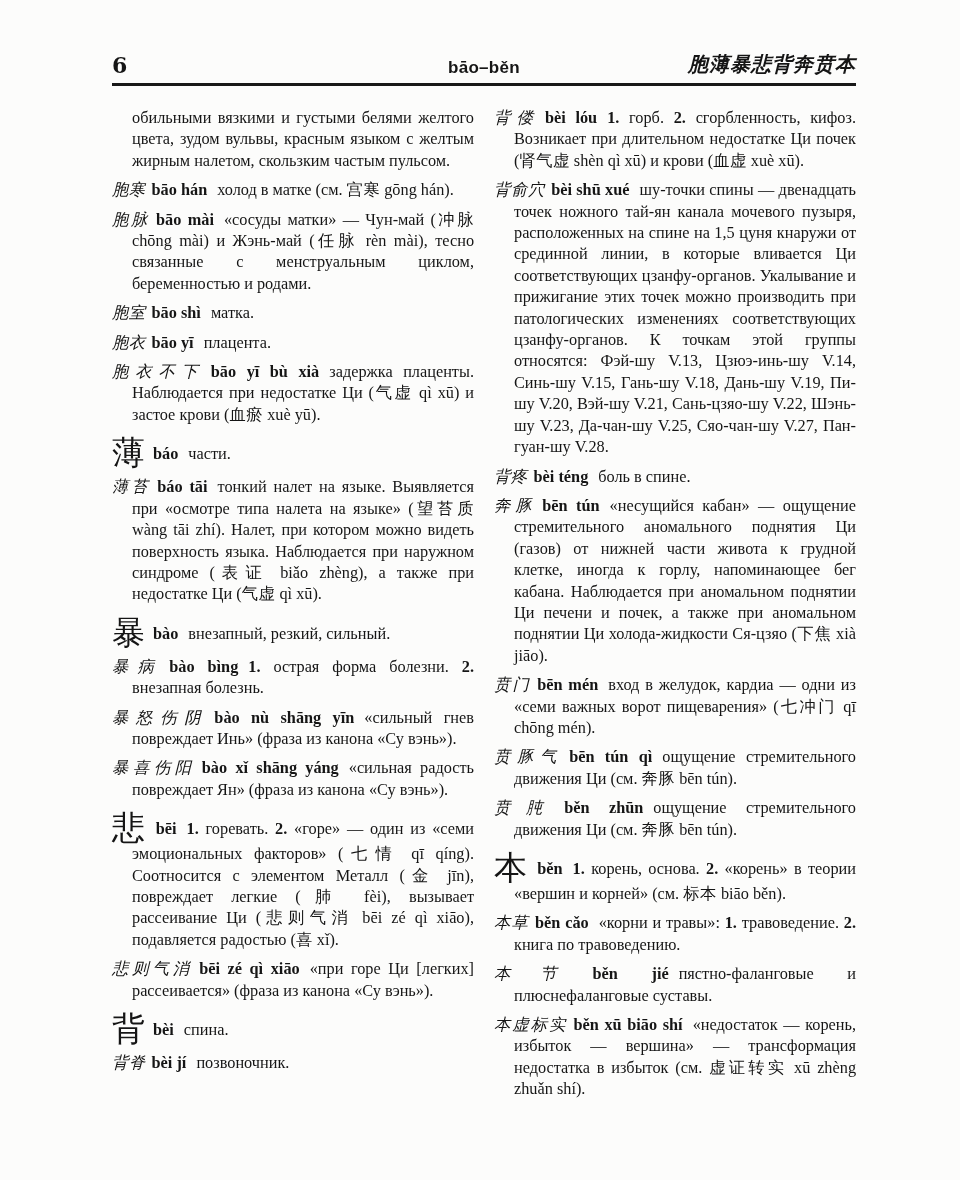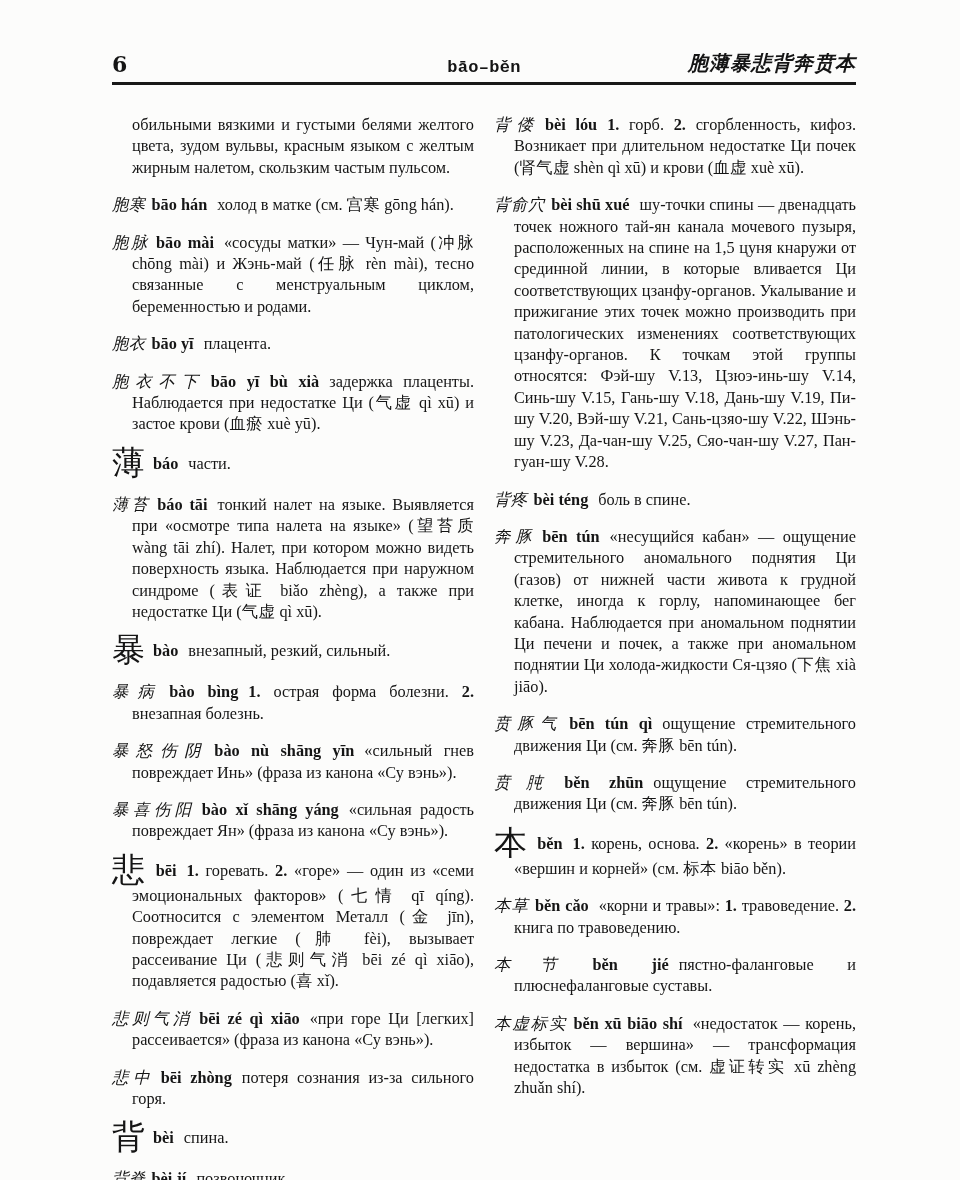--- a/index.html
+++ b/index.html
@@ -23,21 +23,21 @@
     border-bottom: 3px solid #181818;
   }
   .pageno {
     font-size: 22px; font-weight: bold;
     justify-self: start;
     font-family: "DejaVu Serif", serif;
   }
   .guide {
     font-size: 17px; font-weight: bold;
     justify-self: center; letter-spacing: 0.3px;
-    font-family: Liberation Mono, monospace;
+    font-family: Liberation Sans, sans-serif;
     font-stretch: condensed;
     margin-top: 32px;
   }
   .gchars {
     font-size: 20px; font-weight: bold;
     justify-self: end;
     letter-spacing: 1px;
     font-style: italic;
   }
   .cols {
@@ -45,21 +45,21 @@
     gap: 20px;
     margin-top: 13px;
   }
   .col { width: 362px; }
   .entry {
     font-size: 16.3px;
     line-height: 21.4px;
     text-align: justify;
     padding-left: 20px;
     text-indent: -20px;
-    margin: 16px 0 1px 0;
+    margin: 8px 0 1px 0;
   }
   .entry.cont { text-indent: 0; }
   .entry.section { margin-top: 13px; margin-bottom: 3px; }
   .seg-hw { margin-right: 6px; letter-spacing: 0.5px; font-style: italic; }
   .seg-p  { font-weight: bold; margin-right: 10px; }
   .seg-b  { font-weight: bold; }
   .seg-c  { letter-spacing: 0.5px; }
   .seg-big {
     font-size: 33px;
     line-height: 30px;
@@ -74,39 +74,40 @@
   <div class="header">
     <span class="pageno">6</span>
     <span class="guide">bāo–běn</span>
     <span class="gchars">胞薄暴悲背奔贲本</span>
   </div>
   <div class="cols">
     <div class="col" id="col-left">
         <div class="entry cont"><span class="seg-t">обильными вязкими и густыми белями желтого цвета, зудом вульвы, красным языком с желтым жирным налетом, скользким частым пульсом.</span></div>
         <div class="entry entry"><span class="seg-hw">胞寒</span><span class="seg-p">bāo hán</span><span class="seg-t">холод в матке (см. </span><span class="seg-c">宫寒</span><span class="seg-t"> gōng hán).</span></div>
         <div class="entry entry"><span class="seg-hw">胞脉</span><span class="seg-p">bāo mài</span><span class="seg-t">«сосуды матки» — Чун-май (</span><span class="seg-c">冲脉</span><span class="seg-t"> chōng mài) и Жэнь-май (</span><span class="seg-c">任脉</span><span class="seg-t"> rèn mài), тесно связанные с менструальным циклом, беременностью и родами.</span></div>
+        <div class="entry entry"><span class="seg-hw">胞室</span><span class="seg-p">bāo shì</span><span class="seg-t">матка.</span></div>
         <div class="entry entry"><span class="seg-hw">胞衣</span><span class="seg-p">bāo yī</span><span class="seg-t">плацента.</span></div>
         <div class="entry entry"><span class="seg-hw">胞衣不下</span><span class="seg-p">bāo yī bù xià</span><span class="seg-t">задержка плаценты. Наблюдается при недостатке Ци (</span><span class="seg-c">气虚</span><span class="seg-t"> qì xū) и застое крови (</span><span class="seg-c">血瘀</span><span class="seg-t"> xuè yū).</span></div>
         <div class="entry section"><span class="seg-big">薄</span><span class="seg-p">báo</span><span class="seg-t">части.</span></div>
         <div class="entry entry"><span class="seg-hw">薄苔</span><span class="seg-p">báo tāi</span><span class="seg-t">тонкий налет на языке. Выявляется при «осмотре типа налета на языке» (</span><span class="seg-c">望苔质</span><span class="seg-t"> wàng tāi zhí). Налет, при котором можно видеть поверхность языка. Наблюдается при наружном синдроме (</span><span class="seg-c">表证</span><span class="seg-t"> biǎo zhèng), а также при недостатке Ци (</span><span class="seg-c">气虚</span><span class="seg-t"> qì xū).</span></div>
         <div class="entry section"><span class="seg-big">暴</span><span class="seg-p">bào</span><span class="seg-t">внезапный, резкий, сильный.</span></div>
         <div class="entry entry"><span class="seg-hw">暴病</span><span class="seg-p">bào bìng</span><span class="seg-b">1.</span><span class="seg-t"> острая форма болезни. </span><span class="seg-b">2.</span><span class="seg-t"> внезапная болезнь.</span></div>
         <div class="entry entry"><span class="seg-hw">暴怒伤阴</span><span class="seg-p">bào nù shāng yīn</span><span class="seg-t">«сильный гнев повреждает Инь» (фраза из канона «Су вэнь»).</span></div>
         <div class="entry entry"><span class="seg-hw">暴喜伤阳</span><span class="seg-p">bào xǐ shāng yáng</span><span class="seg-t">«сильная радость повреждает Ян» (фраза из канона «Су вэнь»).</span></div>
         <div class="entry section"><span class="seg-big">悲</span><span class="seg-p">bēi</span><span class="seg-b">1.</span><span class="seg-t"> горевать. </span><span class="seg-b">2.</span><span class="seg-t"> «горе» — один из «семи эмоциональных факторов» (</span><span class="seg-c">七情</span><span class="seg-t"> qī qíng). Соотносится с элементом Металл (</span><span class="seg-c">金</span><span class="seg-t"> jīn), повреждает легкие (</span><span class="seg-c">肺</span><span class="seg-t"> fèi), вызывает рассеивание Ци (</span><span class="seg-c">悲则气消</span><span class="seg-t"> bēi zé qì xiāo), подавляется радостью (</span><span class="seg-c">喜</span><span class="seg-t"> xǐ).</span></div>
         <div class="entry entry"><span class="seg-hw">悲则气消</span><span class="seg-p">bēi zé qì xiāo</span><span class="seg-t">«при горе Ци [легких] рассеивается» (фраза из канона «Су вэнь»).</span></div>
-        <div class="entry entry"><span class="seg-hw">悲中</span><span class="seg-p">bēi zhòng</span><span class="seg-t">потеря сознания из-за сильного горя.</span></div>
         <div class="entry section"><span class="seg-big">背</span><span class="seg-p">bèi</span><span class="seg-t">спина.</span></div>
         <div class="entry entry"><span class="seg-hw">背脊</span><span class="seg-p">bèi jí</span><span class="seg-t">позвоночник.</span></div>
       </div>
     <div class="col" id="col-right">
         <div class="entry entry"><span class="seg-hw">背偻</span><span class="seg-p">bèi lóu</span><span class="seg-b">1.</span><span class="seg-t"> горб. </span><span class="seg-b">2.</span><span class="seg-t"> сгорбленность, кифоз. Возникает при длительном недостатке Ци почек (</span><span class="seg-c">肾气虚</span><span class="seg-t"> shèn qì xū) и крови (</span><span class="seg-c">血虚</span><span class="seg-t"> xuè xū).</span></div>
         <div class="entry entry"><span class="seg-hw">背俞穴</span><span class="seg-p">bèi shū xué</span><span class="seg-t">шу-точки спины — двенадцать точек ножного тай-ян канала мочевого пузыря, расположенных на спине на 1,5 цуня кнаружи от срединной линии, в которые вливается Ци соответствующих цзанфу-органов. Укалывание и прижигание этих точек можно производить при патологических изменениях соответствующих цзанфу-органов. К точкам этой группы относятся: Фэй-шу V.13, Цзюэ-инь-шу V.14, Синь-шу V.15, Гань-шу V.18, Дань-шу V.19, Пи-шу V.20, Вэй-шу V.21, Сань-цзяо-шу V.22, Шэнь-шу V.23, Да-чан-шу V.25, Сяо-чан-шу V.27, Пан-гуан-шу V.28.</span></div>
         <div class="entry entry"><span class="seg-hw">背疼</span><span class="seg-p">bèi téng</span><span class="seg-t">боль в спине.</span></div>
         <div class="entry entry"><span class="seg-hw">奔豚</span><span class="seg-p">bēn tún</span><span class="seg-t">«несущийся кабан» — ощущение стремительного аномального поднятия Ци (газов) от нижней части живота к грудной клетке, иногда к горлу, напоминающее бег кабана. Наблюдается при аномальном поднятии Ци печени и почек, а также при аномальном поднятии Ци холода-жидкости Ся-цзяо (</span><span class="seg-c">下焦</span><span class="seg-t"> xià jiāo).</span></div>
+        <div class="entry entry"><span class="seg-hw">贲门</span><span class="seg-p">bēn mén</span><span class="seg-t">вход в желудок, кардиа — одни из «семи важных ворот пищеварения» (</span><span class="seg-c">七冲门</span><span class="seg-t"> qī chōng mén).</span></div>
         <div class="entry entry"><span class="seg-hw">贲豚气</span><span class="seg-p">bēn tún qì</span><span class="seg-t">ощущение стремительного движения Ци (см. </span><span class="seg-c">奔豚</span><span class="seg-t"> bēn tún).</span></div>
         <div class="entry entry"><span class="seg-hw">贲肫</span><span class="seg-p">běn zhūn</span><span class="seg-t">ощущение стремительного движения Ци (см. </span><span class="seg-c">奔豚</span><span class="seg-t"> bēn tún).</span></div>
         <div class="entry section"><span class="seg-big">本</span><span class="seg-p">běn</span><span class="seg-b">1.</span><span class="seg-t"> корень, основа. </span><span class="seg-b">2.</span><span class="seg-t"> «корень» в теории «вершин и корней» (см. </span><span class="seg-c">标本</span><span class="seg-t"> biāo běn).</span></div>
         <div class="entry entry"><span class="seg-hw">本草</span><span class="seg-p">běn cǎo</span><span class="seg-t">«корни и травы»: </span><span class="seg-b">1.</span><span class="seg-t"> травоведение. </span><span class="seg-b">2.</span><span class="seg-t"> книга по травоведению.</span></div>
         <div class="entry entry"><span class="seg-hw">本节</span><span class="seg-p">běn jié</span><span class="seg-t">пястно-фаланговые и плюснефаланговые суставы.</span></div>
         <div class="entry entry"><span class="seg-hw">本虚标实</span><span class="seg-p">běn xū biāo shí</span><span class="seg-t">«недостаток — корень, избыток — вершина» — трансформация недостатка в избыток (см. </span><span class="seg-c">虚证转实</span><span class="seg-t"> xū zhèng zhuǎn shí).</span></div>
       </div>
   </div>
 </div>
 

